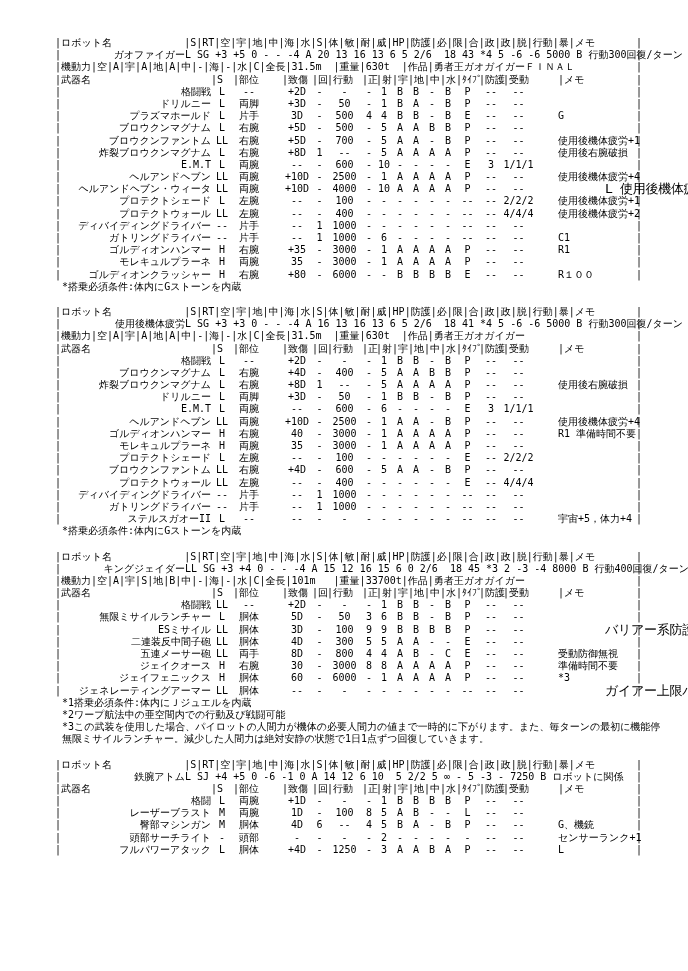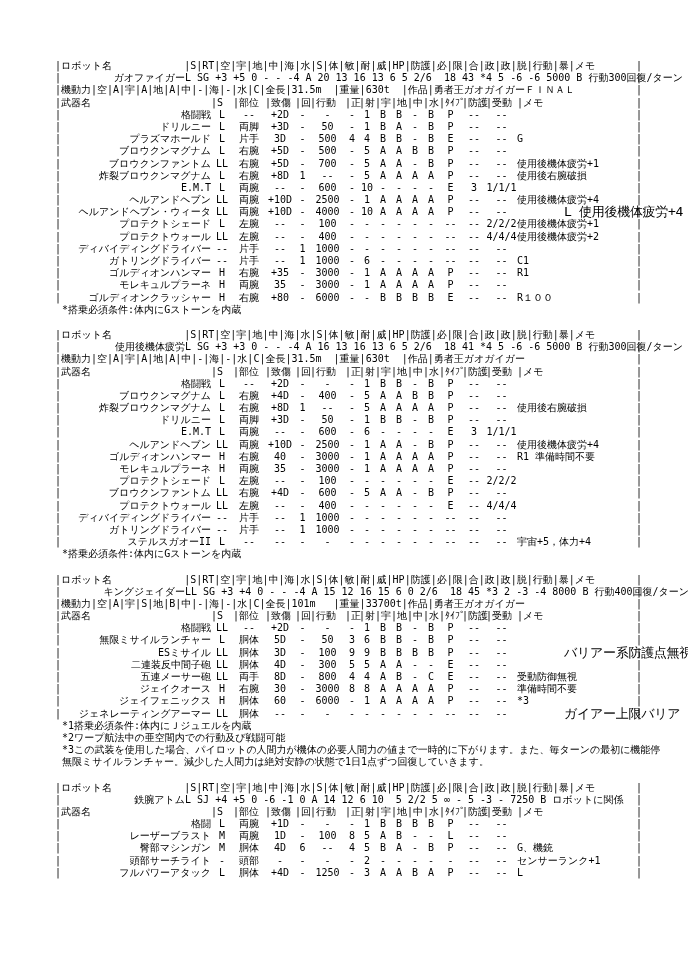--- a/index.html
+++ b/index.html
@@ -1,41 +1,41 @@
 <!DOCTYPE html>
 <html><head>
 <meta charset="utf-8">
 <style>
   html,body{margin:0;padding:0;}
   body{
     width:688px;height:971px;position:relative;background:#ffffff;color:#000;
     font-family:"DejaVu Sans Mono","DejaVu Sans",monospace;
     font-size:10px;
   }
-  .doc{position:absolute;left:55px;top:60px;width:587px;}
+  .doc{position:absolute;left:55px;top:37px;width:587px;}
   .line{position:relative;height:12.2px;line-height:12.2px;white-space:pre;overflow:visible;}
   .piped::after{content:"|";position:absolute;right:0;top:0;}
   .piped::before{content:"|";}
   .robot-line .rname{display:inline-block;width:124px;white-space:pre;vertical-align:top;text-align:right;}
   .robot-line .rstats{white-space:pre;}
   .wrow{display:flex;}
   .wcell{display:inline-block;white-space:pre;text-align:center;flex:0 0 auto;}
   .c0{width:150px;text-align:right;}
   .c1{width:22px;}
   .c2{width:32px;}
-  .c3{width:30px;}
+  .c3{width:30px;margin-left:17px;}
   .c4{width:15px;}
   .c5{width:35px;}
   .c6{width:14px;}
   .c7{width:16px;}
   .c8,.c9,.c10,.c11{width:16px;}
   .c12{width:23px;}
   .c13{width:24px;}
   .c14{width:31px;}
-  .c15{flex:1 1 auto;text-align:left;}
+  .c15{flex:1 1 auto;text-align:left;margin-left:24px;}
   .whead .wcell{text-align:left;}
   .small{font-size:13px;letter-spacing:-0.3px;padding-left:47px;}
   .note{padding-left:7px;}
   .spacer{height:13px;}
   .page-number{position:absolute;top:982px;left:0;width:100%;text-align:center;}
 </style>
 </head>
 <body>
 
 <div class="doc">

